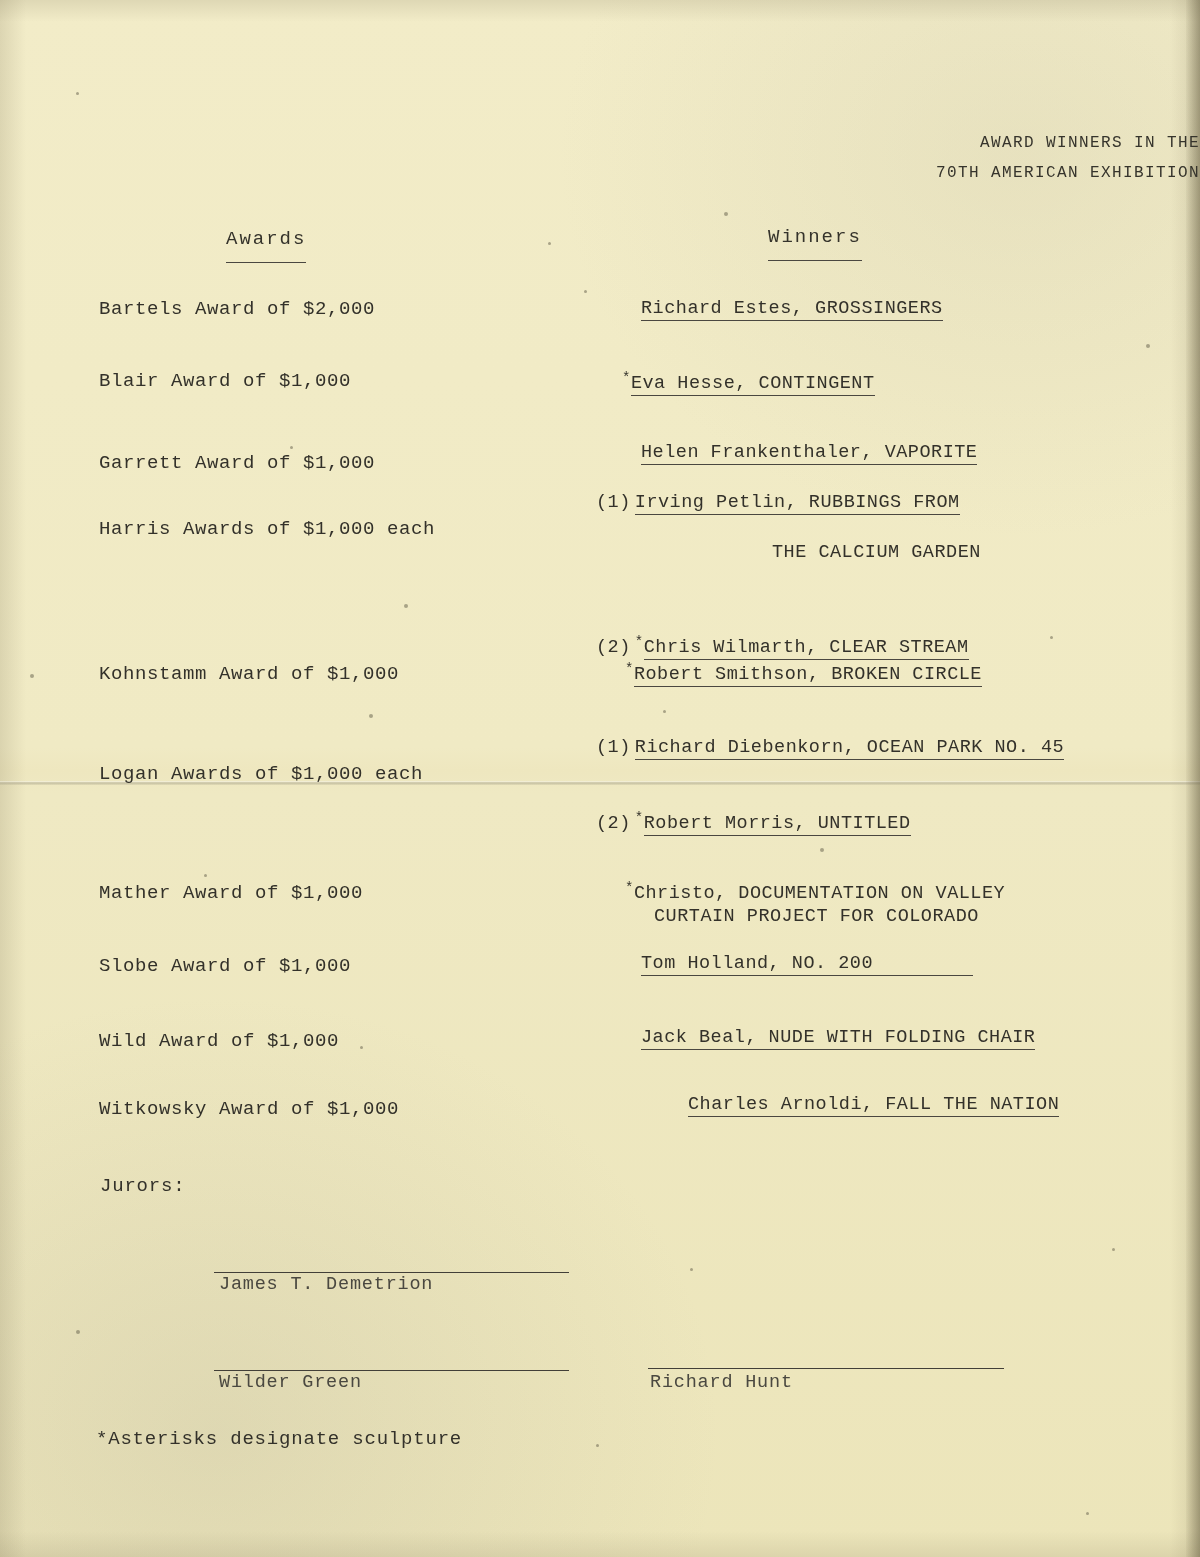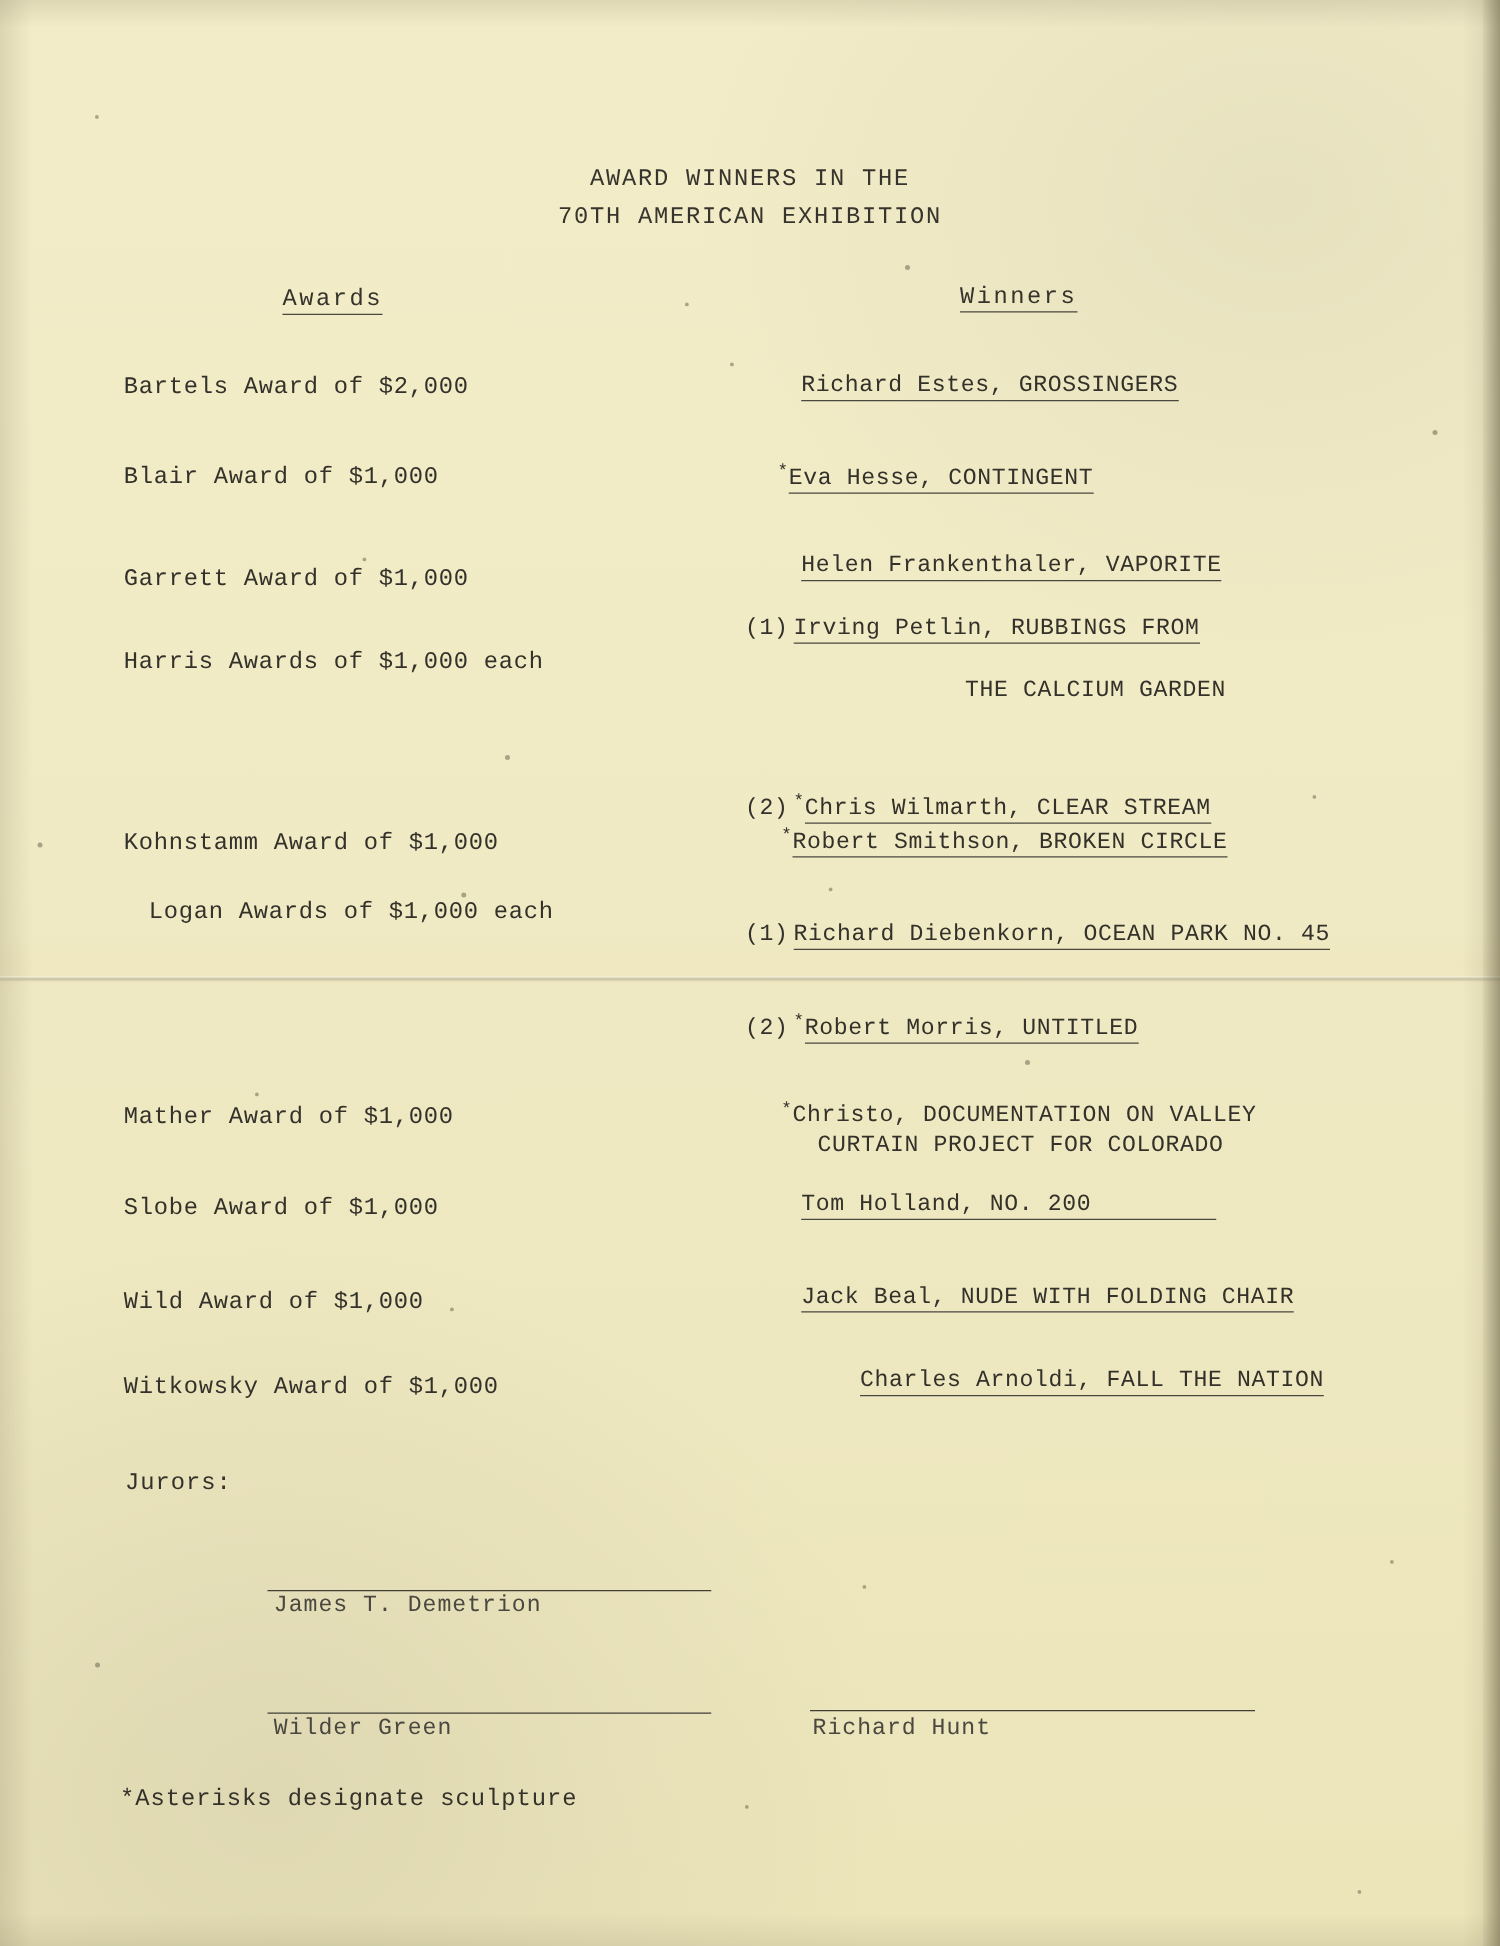--- a/index.html
+++ b/index.html
@@ -53,36 +53,36 @@
   .speck {
     position: absolute;
     background: #6e6752;
     border-radius: 50%;
     opacity: 0.55;
   }
 
   .title {
     position: absolute;
     left: 0; right: 0;
-    text-align: center;
+    text-align: right;
     letter-spacing: 1.4px;
-    font-size: 19px;
+    font-size: 16px;
     line-height: 30px;
     color: #36342c;
   }
   .title .l1 { display: block; }
   .title .l2 { display: block; }
 
   .col-head {
     position: absolute;
     font-size: 19px;
     letter-spacing: 2px;
     color: #35332b;
     border-bottom: 1px solid #4a4740;
-    padding-bottom: 1px;
+    padding-bottom: 12px;
   }
   #awards-head { left: 226px; top: 228px; }
   #winners-head { left: 768px; top: 226px; }
   .award-label {
     position: absolute;
     left: 99px;
     font-size: 19px;
     letter-spacing: 0.6px;
     white-space: nowrap;
     color: #33312a;
@@ -197,21 +197,21 @@
 
   <div class="winner" style="left:596px; top:589px;margin-top:45px;">
     <span class="num">(2)</span><span class="ast">*</span><span class="u">Chris Wilmarth, CLEAR STREAM</span>
   </div>
 
   <div class="award-label" style="top:663px;">Kohnstamm Award of $1,000</div>
   <div class="winner" style="left:625px; top:661px;">
     <span class="ast">*</span><span class="u">Robert Smithson, BROKEN CIRCLE</span>
   </div>
 
-  <div class="award-label" style="top:718px;margin-left:20px;">Logan Awards of $1,000 each</div>
+  <div class="award-label" style="top:763px;">Logan Awards of $1,000 each</div>
   <div class="winner" style="left:596px; top:737px;">
     <span class="num">(1)</span><span class="u">Richard Diebenkorn, OCEAN PARK NO. 45</span>
   </div>
   <div class="winner" style="left:596px; top:810px;">
     <span class="num">(2)</span><span class="ast">*</span><span class="u">Robert Morris, UNTITLED</span>
   </div>
 
   <div class="award-label" style="top:882px;">Mather Award of $1,000</div>
   <div class="winner" style="left:625px; top:880px;">
     <span class="ast">*</span><span>Christo, DOCUMENTATION ON VALLEY</span>

